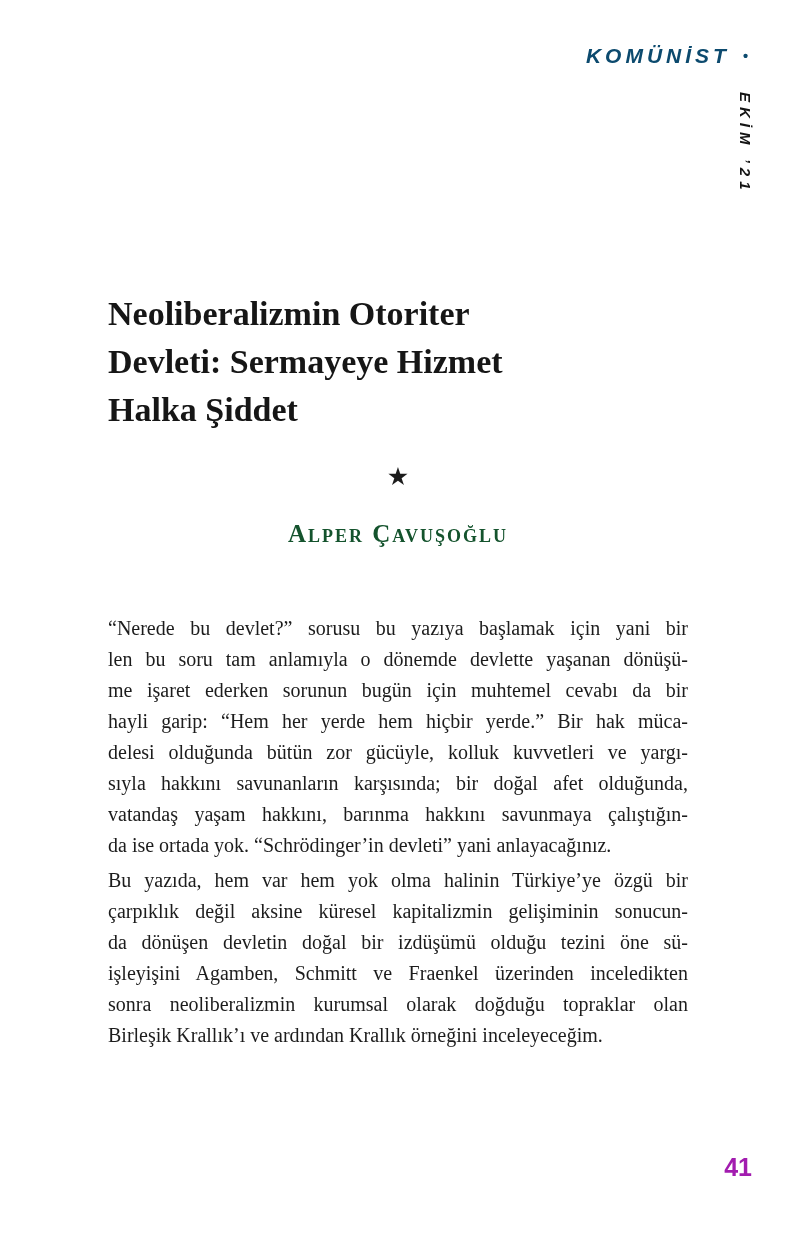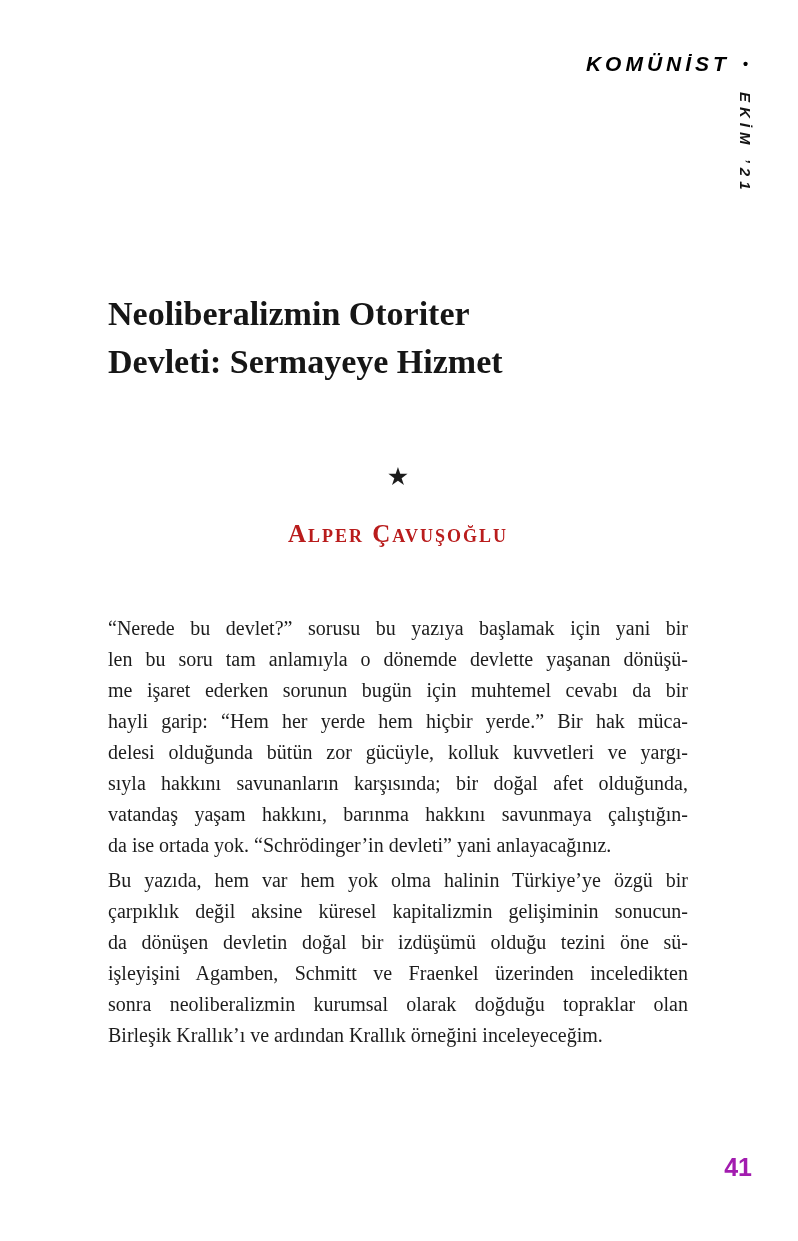--- a/index.html
+++ b/index.html
@@ -14,28 +14,28 @@
     margin: 0 auto;
     background: #ffffff;
     font-family: "Liberation Serif", serif;
     color: #1a1a1a;
     overflow: hidden;
   }
 
   
   .masthead {
     position: absolute;
-    top: 52px;
+    top: 44px;
     right: 50px;
     font-family: "Liberation Sans", sans-serif;
     font-weight: bold;
     font-style: italic;
     font-size: 21px;
     letter-spacing: 4px;
-    color: #000000;
+    color: #0c4a6e;
     white-space: nowrap;
   }
   .masthead .bullet {
     display: inline-block;
     font-size: 15px;
     letter-spacing: 0;
     margin-left: 3px;
     vertical-align: 2px;
   }
   .issue {
@@ -82,21 +82,21 @@
     position: absolute;
     top: 518px;
     left: 108px;
     width: 580px;
     text-align: center;
     font-variant: small-caps;
     font-weight: bold;
     font-size: 25px;
     line-height: 32px;
     letter-spacing: 2px;
-    color: #b91c1c;
+    color: #14532d;
   }
 
   
   .body-text {
     position: absolute;
     top: 613px;
     left: 108px;
     width: 580px;
     font-size: 20px;
     line-height: 31px;
@@ -130,20 +130,21 @@
   <div class="masthead">
     <span>KOMÜNİST</span>
     <span class="bullet">•</span>
   </div>
 
   <div class="issue">EKİM ’21</div>
 
   <h1 class="title">
     <span class="title-line">Neoliberalizmin Otoriter</span>
     <span class="title-line">Devleti: Sermayeye Hizmet</span>
+    <span class="title-line">Halka Şiddet</span>
   </h1>
 
   <div class="star">★</div>
 
   <div class="author">Alper Çavuşoğlu</div>
 
   <div class="body-text">
     <p class="para">
       <span class="line">“Nerede bu devlet?” sorusu bu yazıya başlamak için yani bir</span>
       <span class="line">len bu soru tam anlamıyla o dönemde devlette yaşanan dönüşü-</span>

